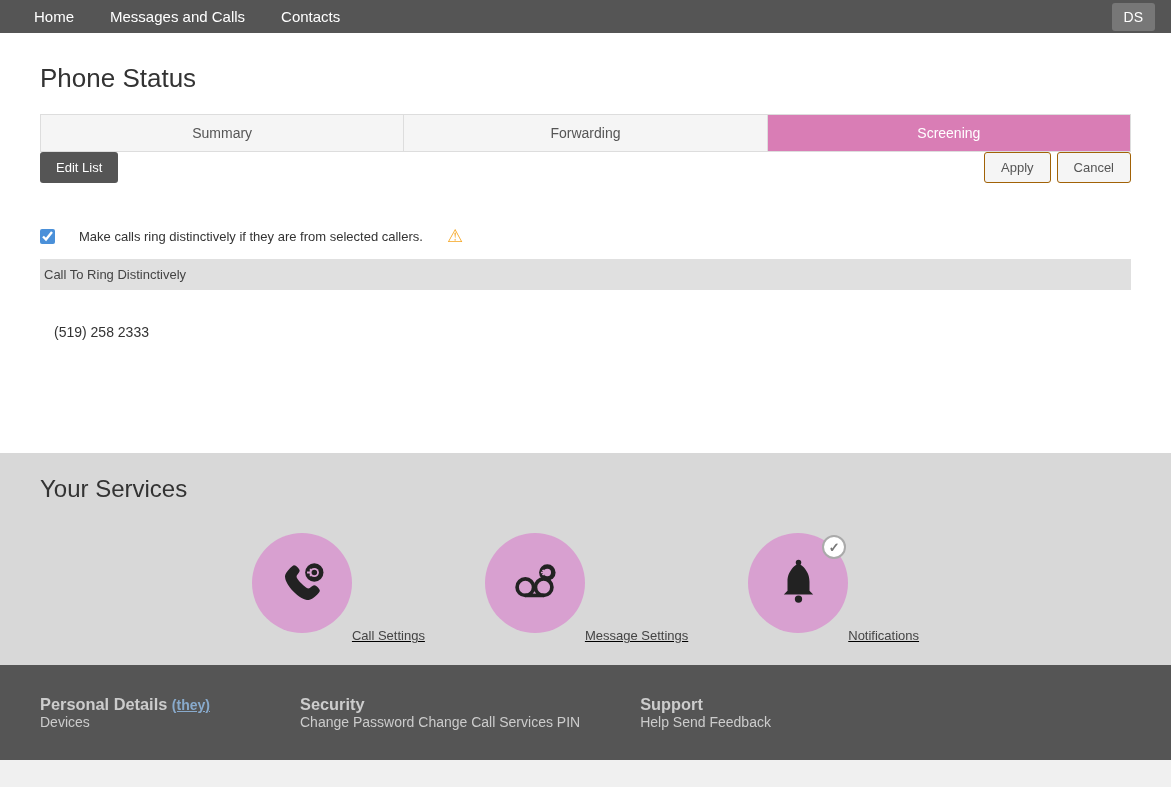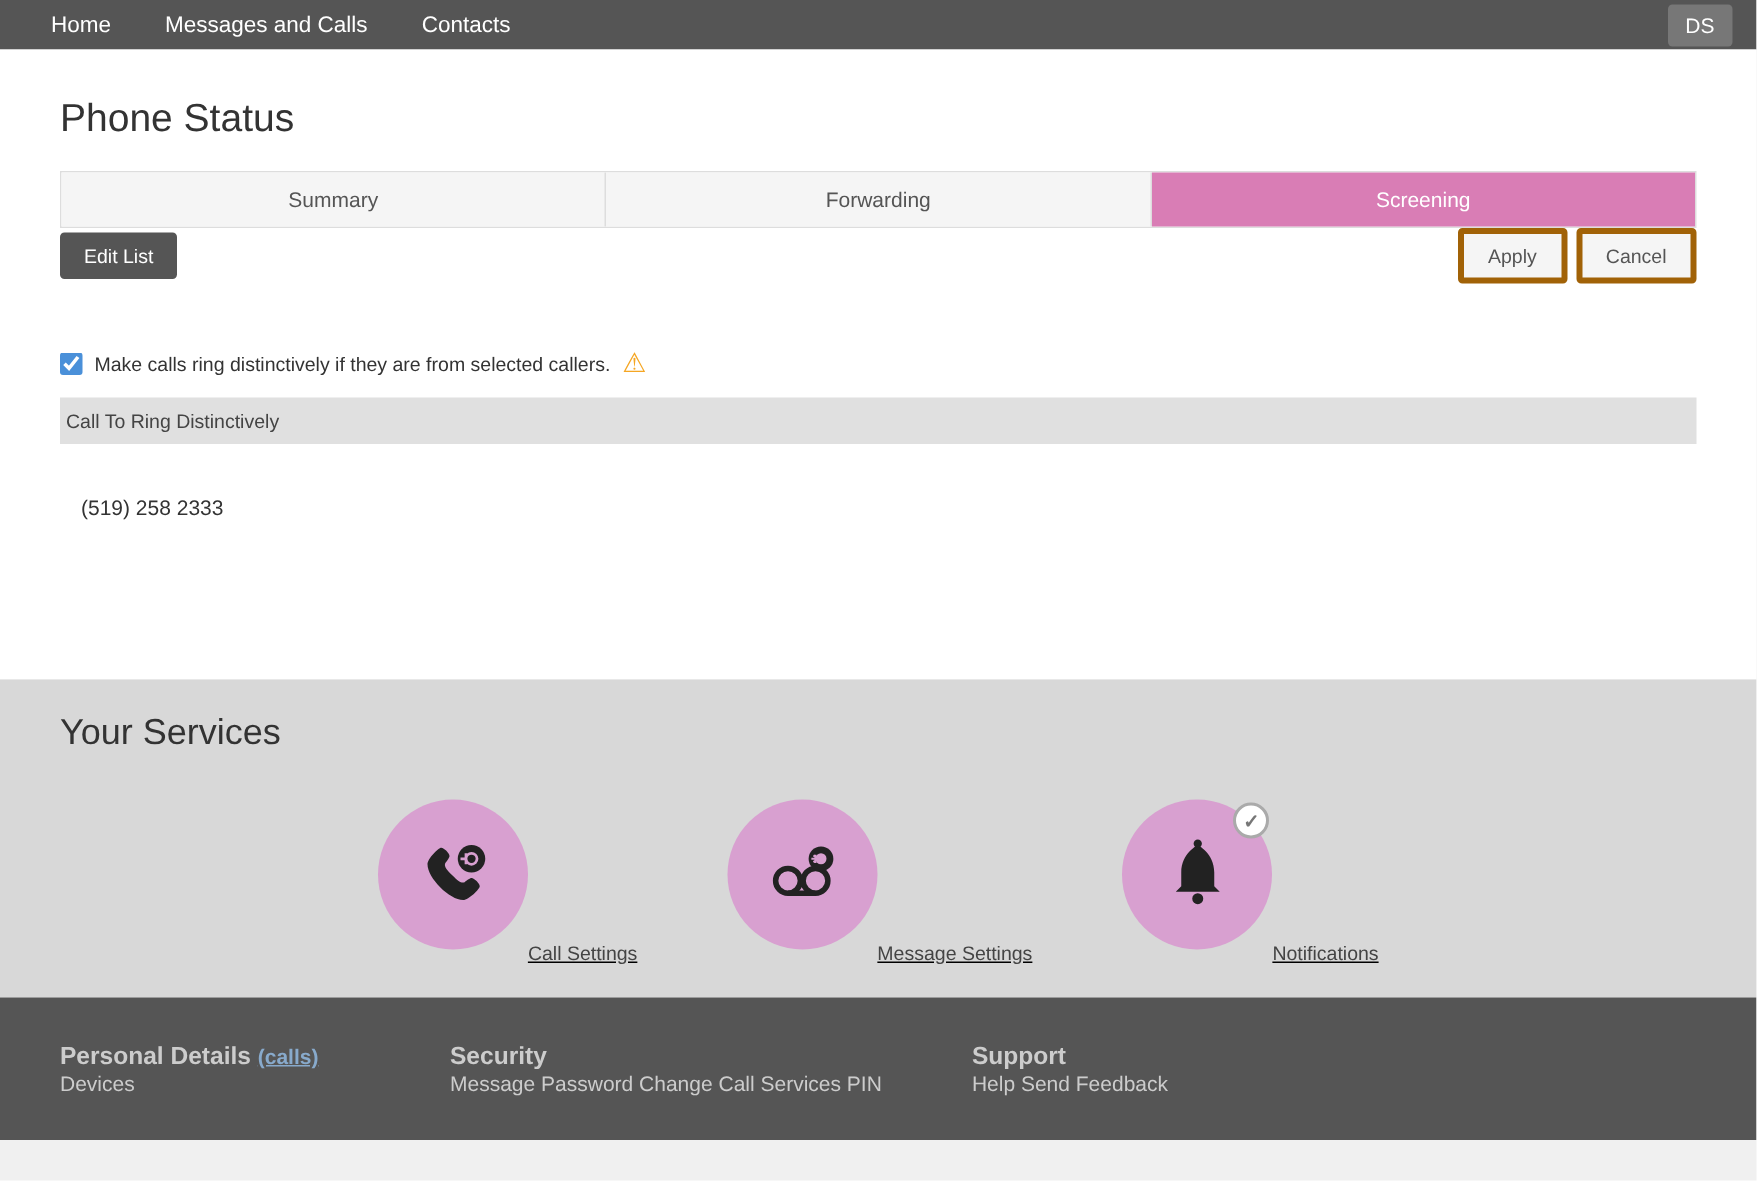--- a/index.html
+++ b/index.html
@@ -98,33 +98,33 @@
       font-size: 13px;
       border-radius: 3px;
     }
     .action-bar-right {
       margin-left: auto;
       display: flex;
       gap: 6px;
     }
     .apply-btn, .cancel-btn {
       padding: 7px 16px;
-      border: 4px solid #a16207;
+      border: 1px solid #a16207;
       cursor: pointer;
       font-size: 13px;
       background: #f5f5f5;
       color: #555;
       border-radius: 3px;
     }
 
     
     .checkbox-row {
       display: flex;
       align-items: center;
-      gap: 8px;
+      gap: 24px;
       margin-bottom: 14px;
       font-size: 13px;
       color: #333;
       margin-top: 44px;
     }
     .checkbox-row input[type=checkbox] {
       width: 15px;
       height: 15px;
       accent-color: #4a90d9;
     }
@@ -322,27 +322,27 @@
       <span class="service-label">Notifications</span>
     </div>
 
   </div>
 </div>
 
 <div class="footer">
   <div class="footer-col1">
     <h3>
       <span>Personal Details</span>
-      <span class="edit-link"> <span>(calls)</span></span>
+      <span class="edit-link"> <span>(they)</span></span>
     </h3>
     <a>Devices</a>
   </div>
   <div class="footer-col2">
     <h3>Security</h3>
-    <a>Message Password</a>
+    <a>Change Password</a>
     <a>Change Call Services PIN</a>
   </div>
   <div class="footer-col3">
     <h3>Support</h3>
     <a>Help</a>
     <a>Send Feedback</a>
   </div>
 </div>
 
 </body></html>

